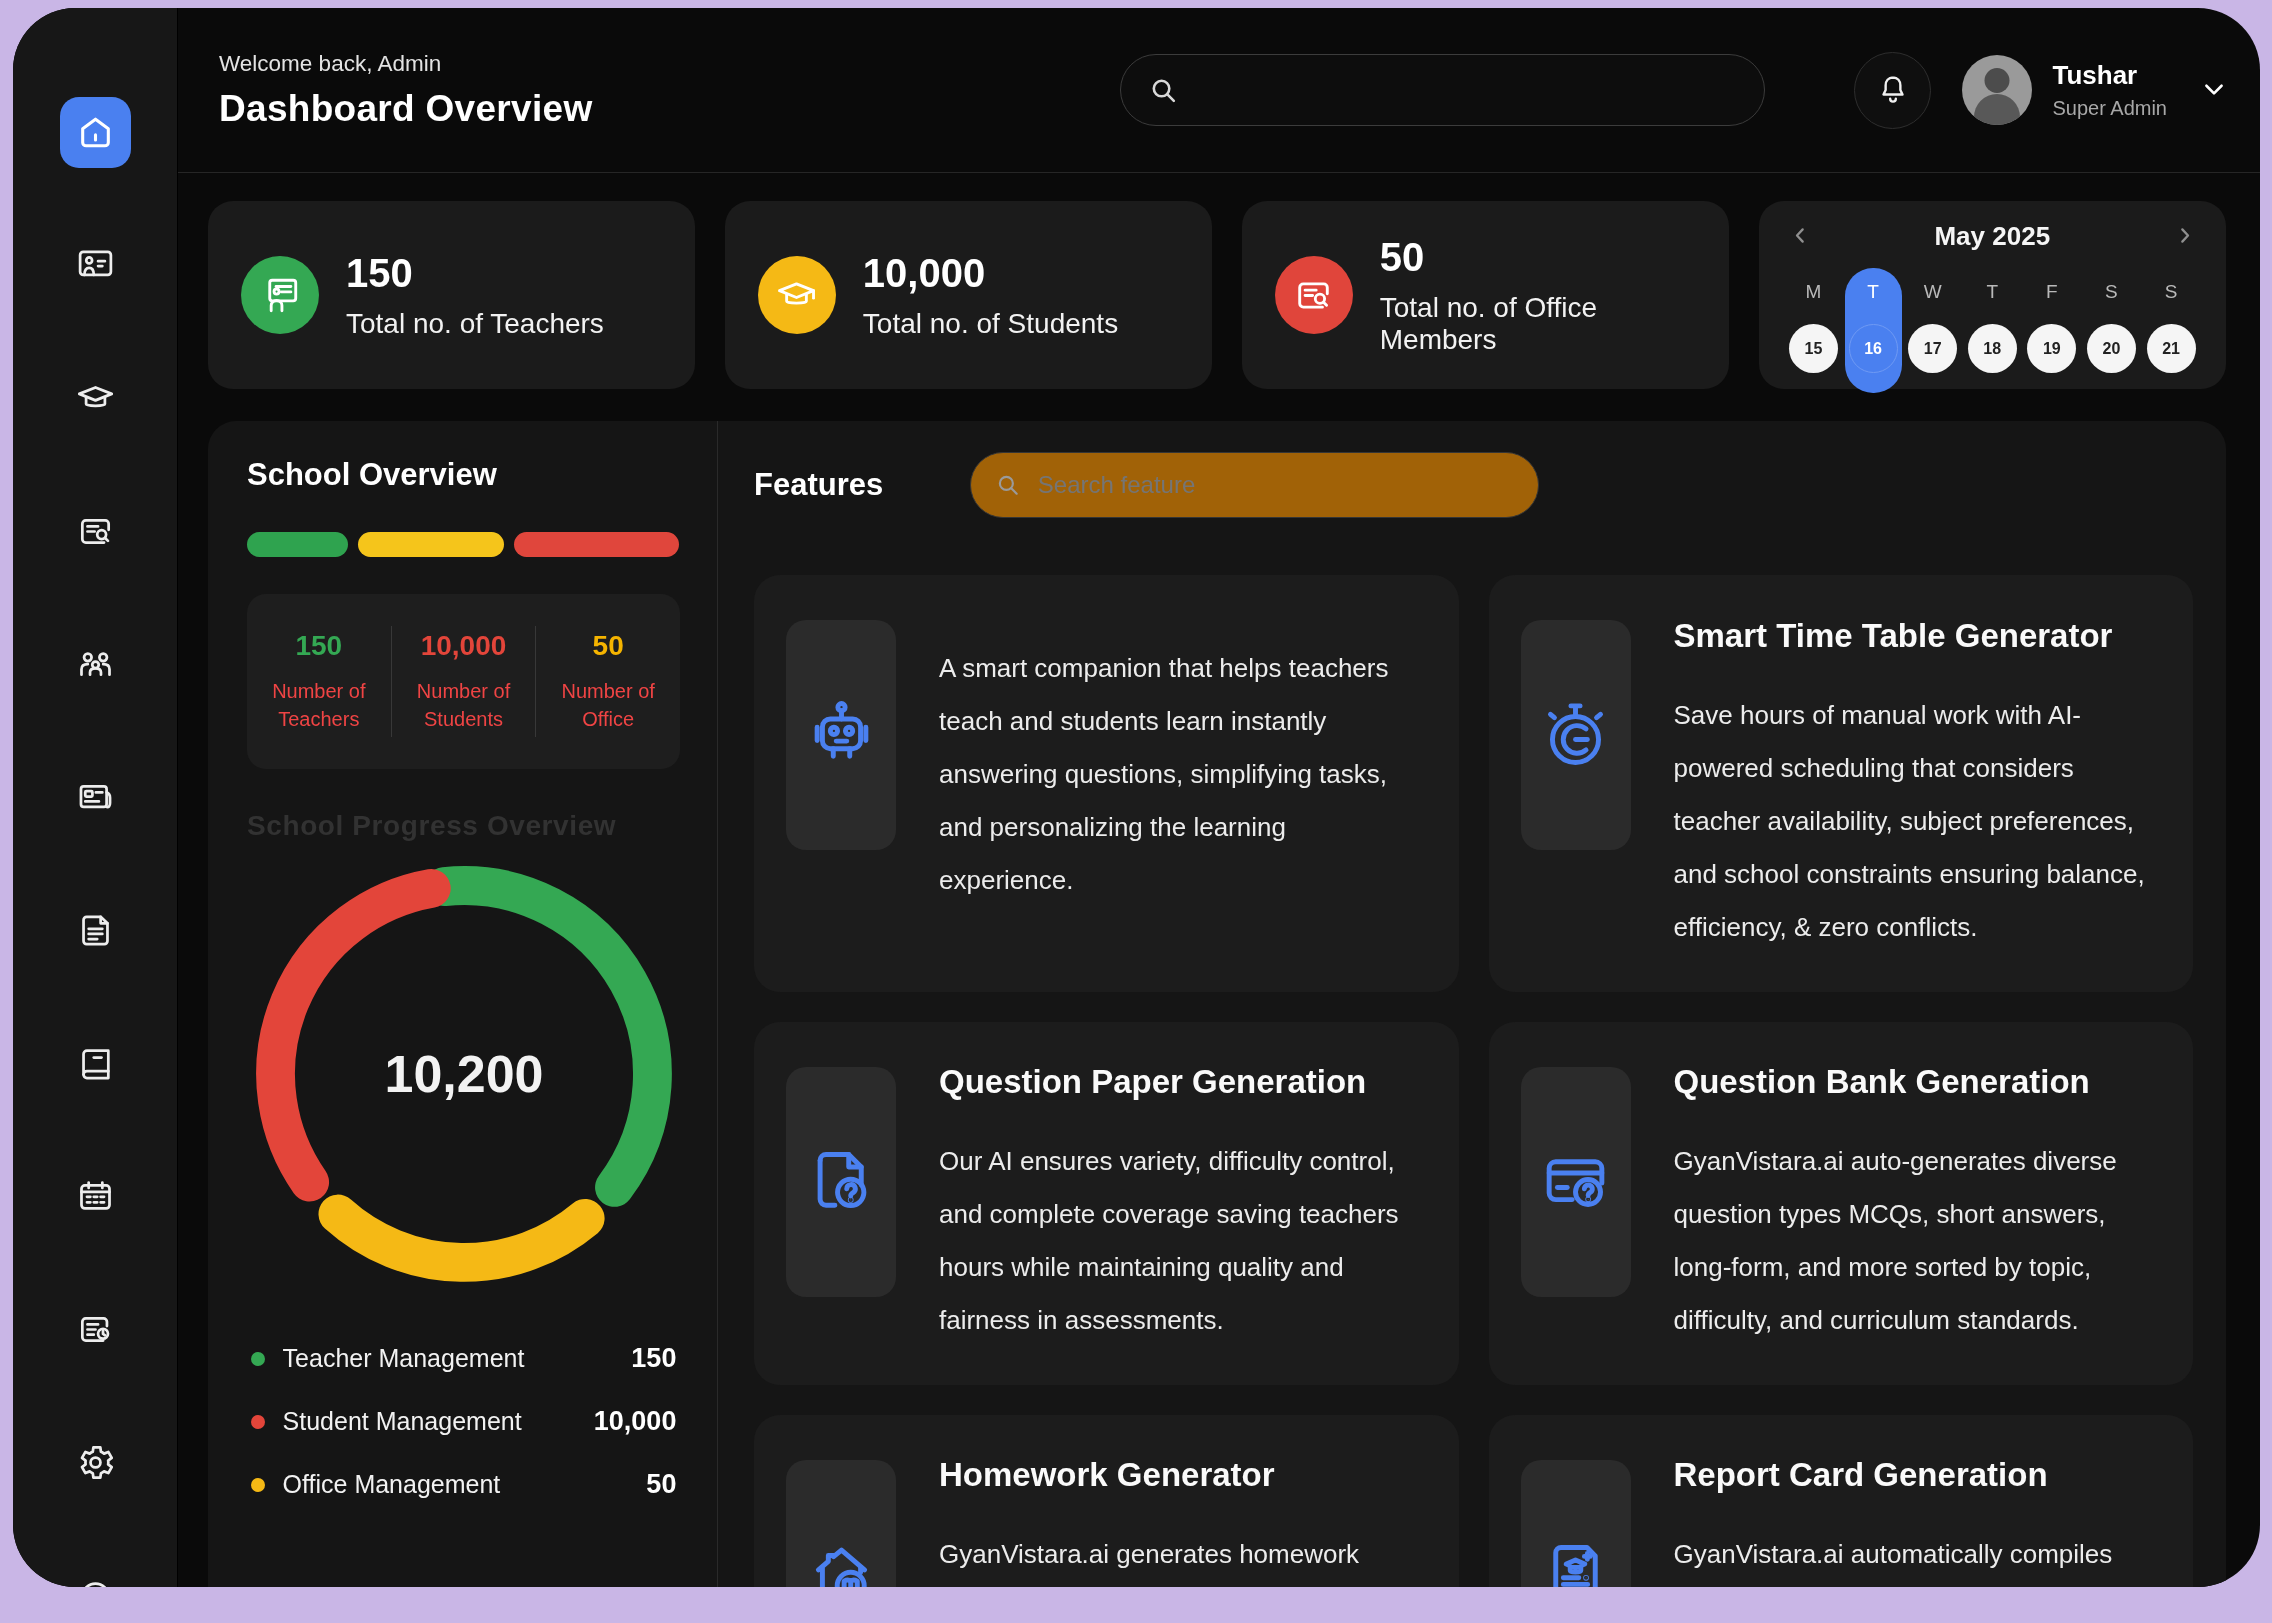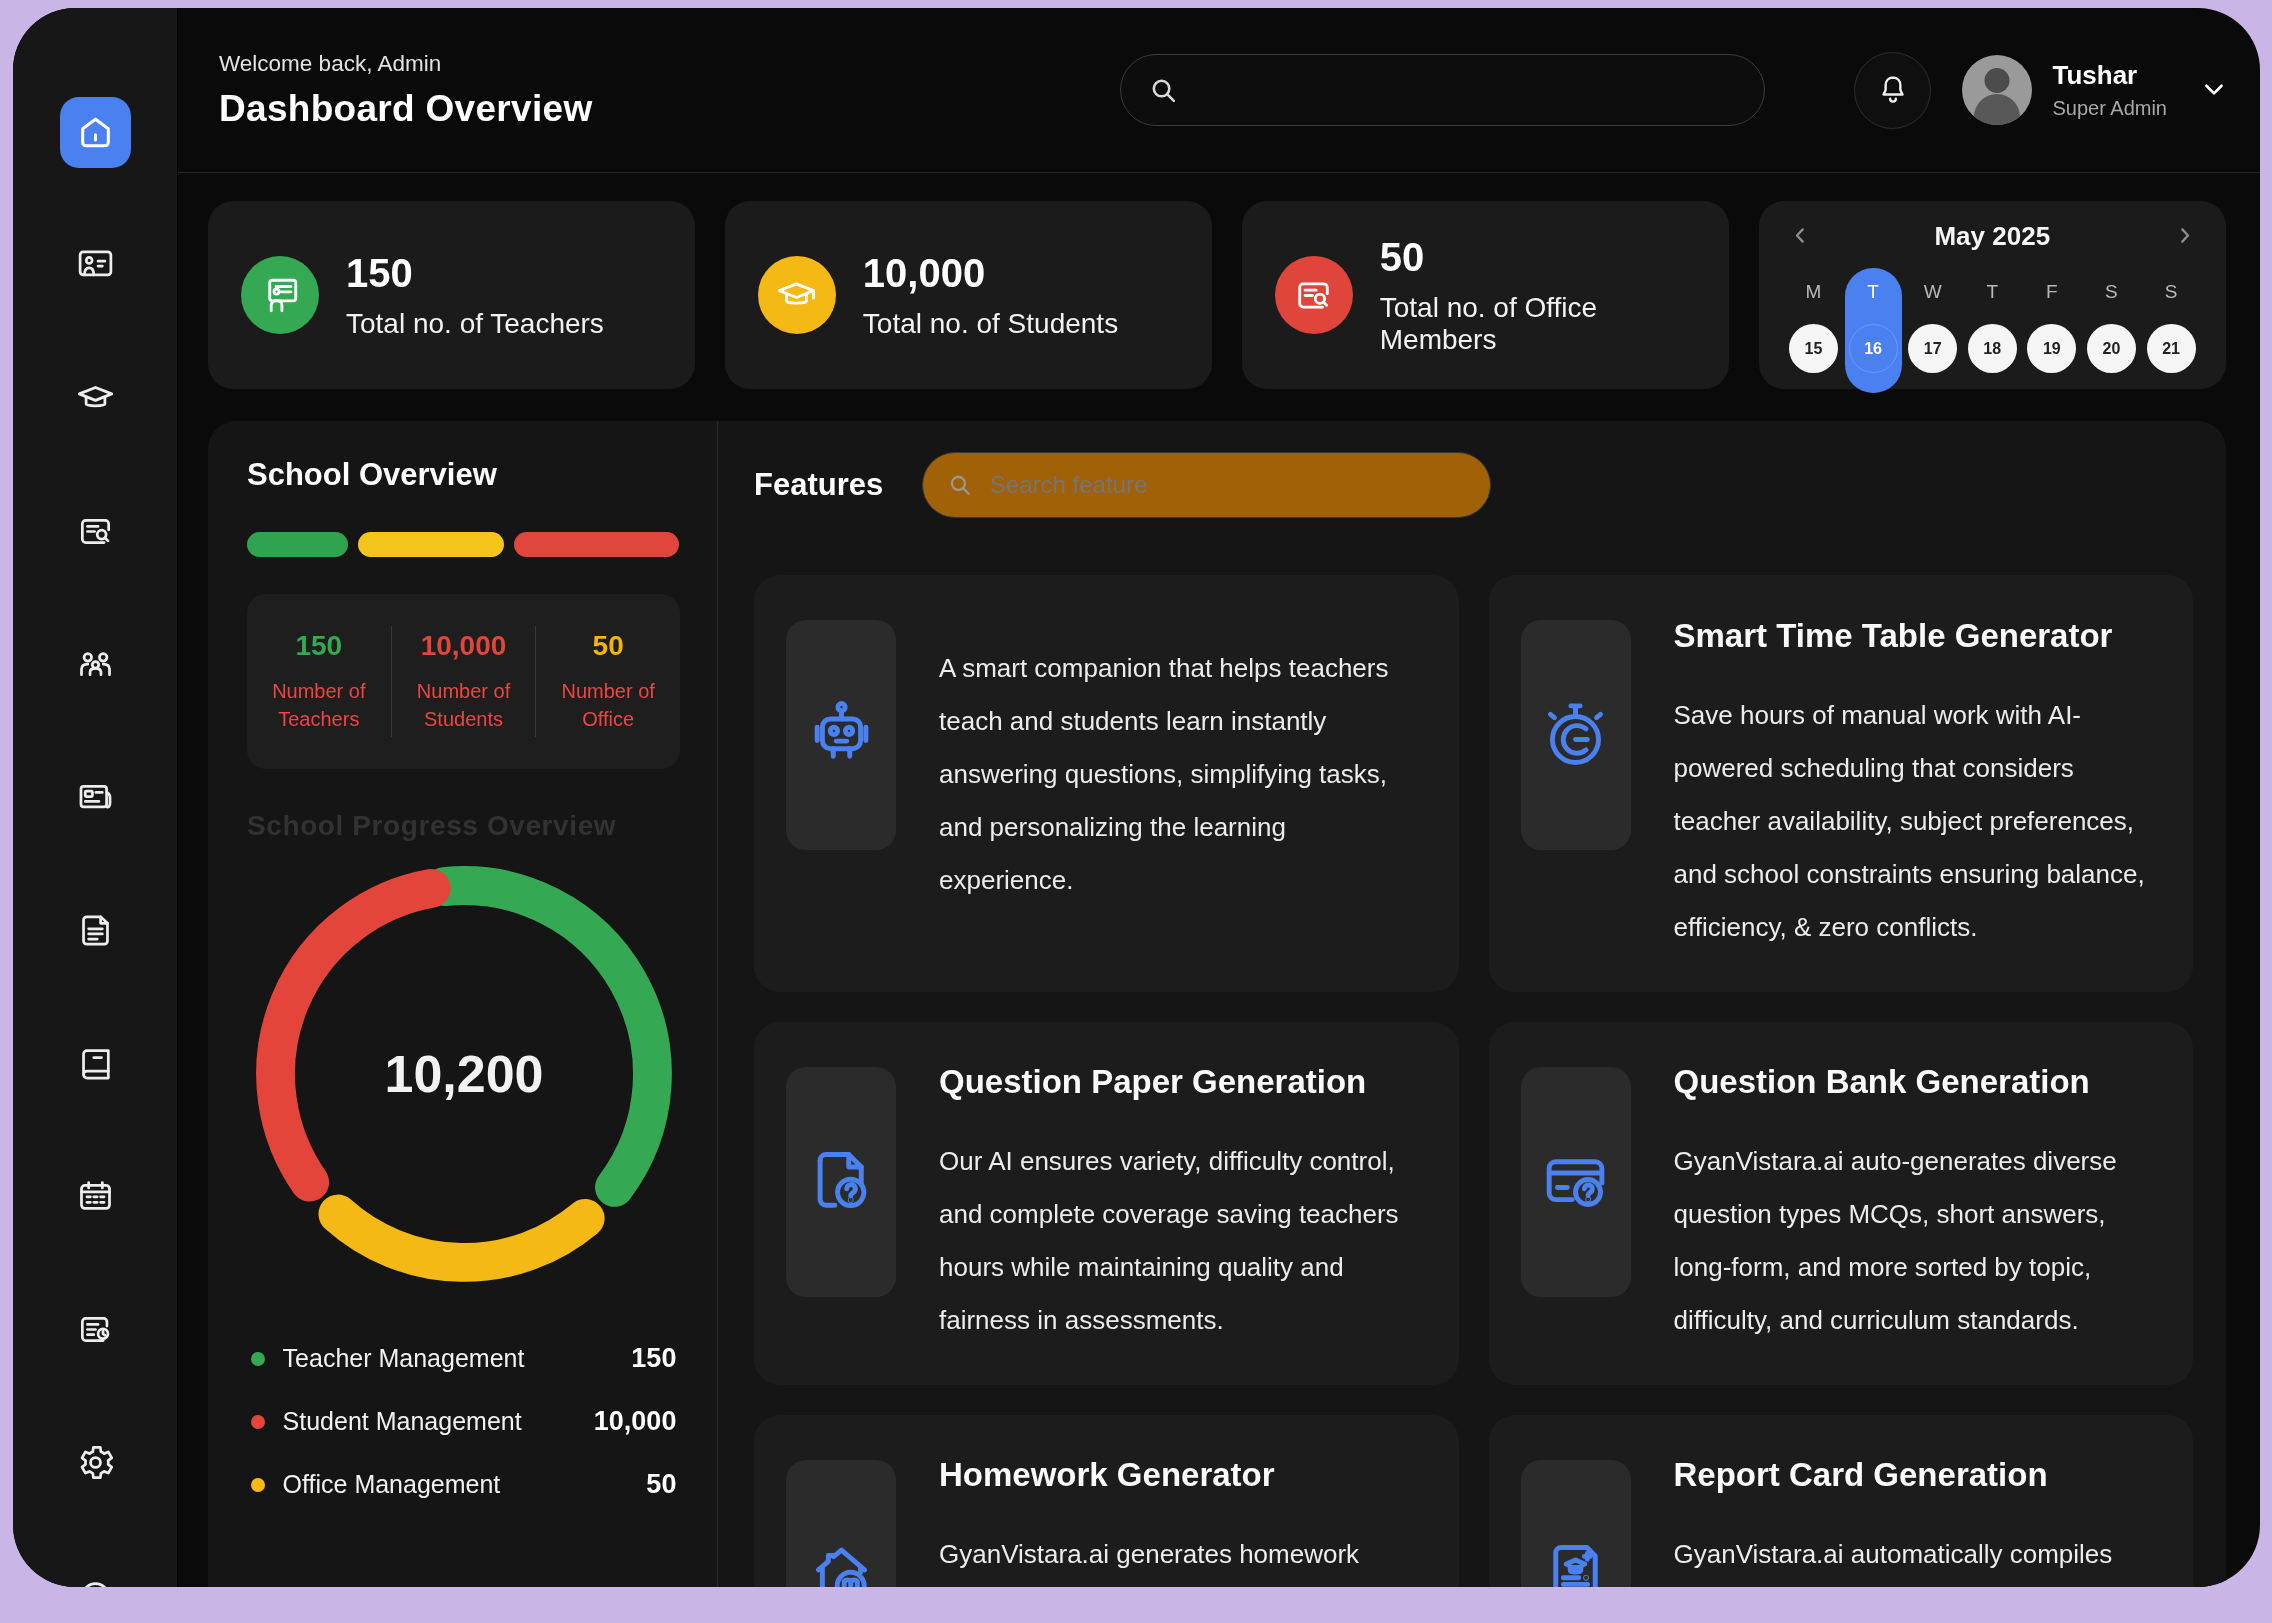--- a/index.html
+++ b/index.html
@@ -114,21 +114,21 @@
   .donut-center { position:absolute; inset:0; display:flex; align-items:center; justify-content:center; color:#f2f2f2; font-size:52px; font-weight:700; }
 
   .legend { margin-top:36px; padding:0 3.6px;text-align:center; }
   .legend-row { display:flex; align-items:center; height:63px; }
   .legend-dot { width:14px; height:14px; border-radius:50%; flex-shrink:0; margin-right:18px; }
   .legend-label { color:#f2f2f2; font-size:25px; }
   .legend-value { margin-left:auto; color:#ffffff; font-size:27px; font-weight:700; }
 
   
   .features-col { flex:1; padding:31px 33px 0 36px; min-width:0; }
-  .features-head { display:flex; align-items:center; }
+  .features-head { display:flex; align-items:center;gap:48px; }
   .features-title { color:#ffffff; font-size:31px; font-weight:700; }
   .feature-search {
     width:569px; height:66px; border:1.2px solid #353535; border-radius:33px;
     display:flex; align-items:center; padding:0 24px; margin-left:39px; background:#a16207;
   }
   .feature-search svg { width:26px; height:26px; stroke:#9a9a9a; fill:none; stroke-width:2; stroke-linecap:round; flex-shrink:0; }
   .feature-search input { background:transparent; border:none; outline:none; color:#dcdcdc; font-size:24px; margin-left:16.6px; width:100%; font-family:"Liberation Sans", sans-serif; }
   .feature-search input::placeholder { color:#757575; }
 
   .cards-grid { display:grid; grid-template-columns:1fr 1fr; gap:30px; margin-top:57px; }

